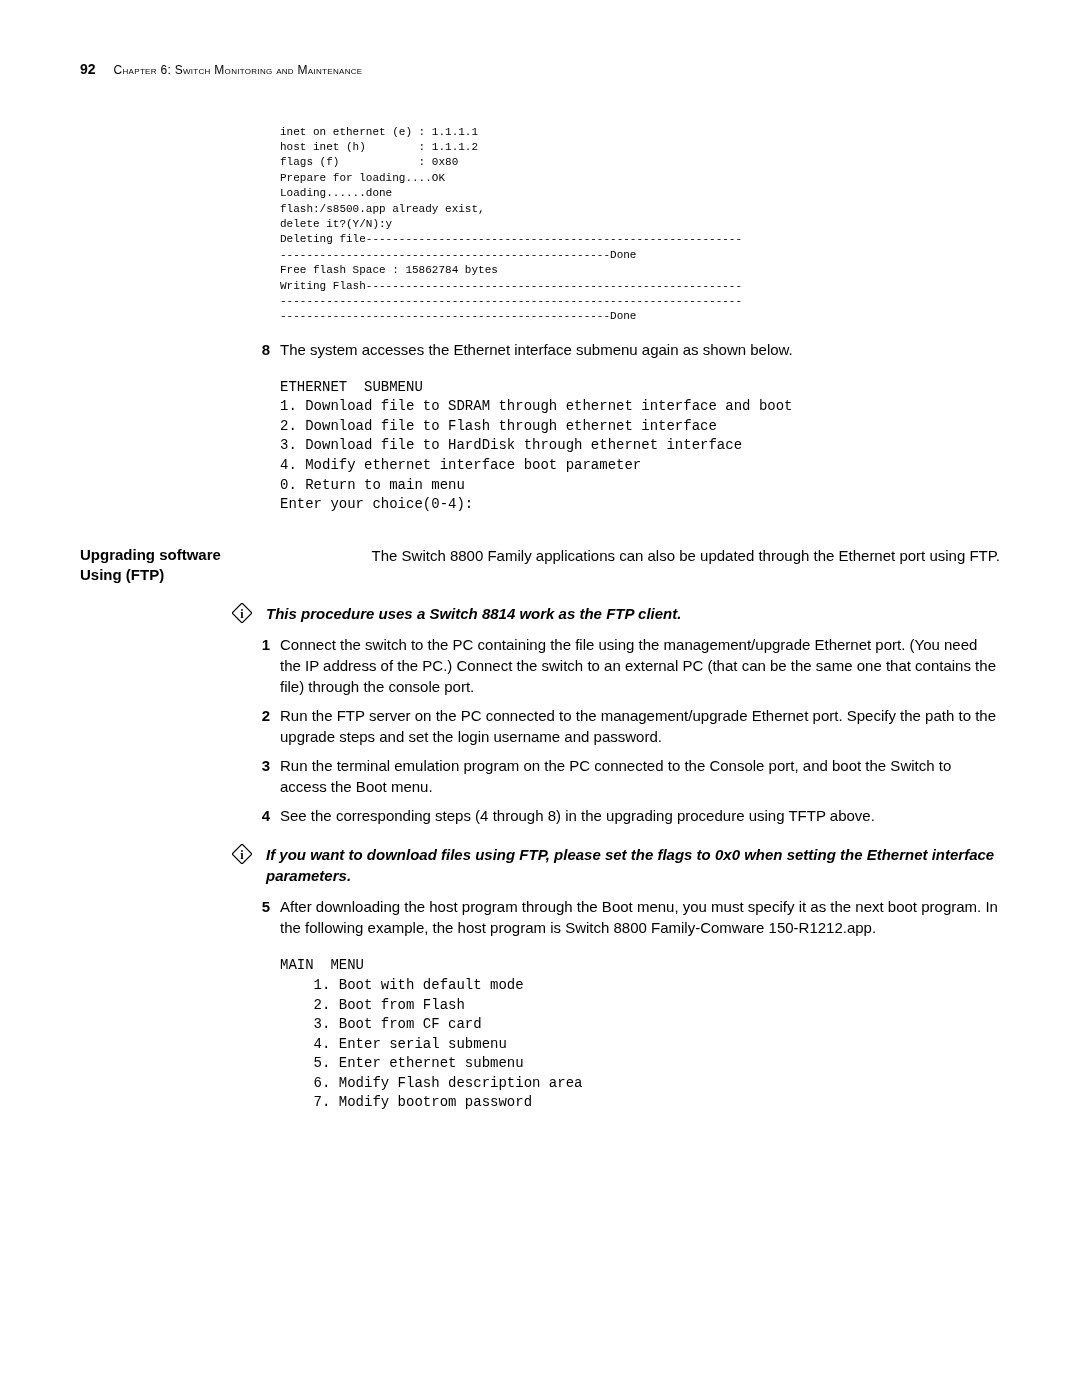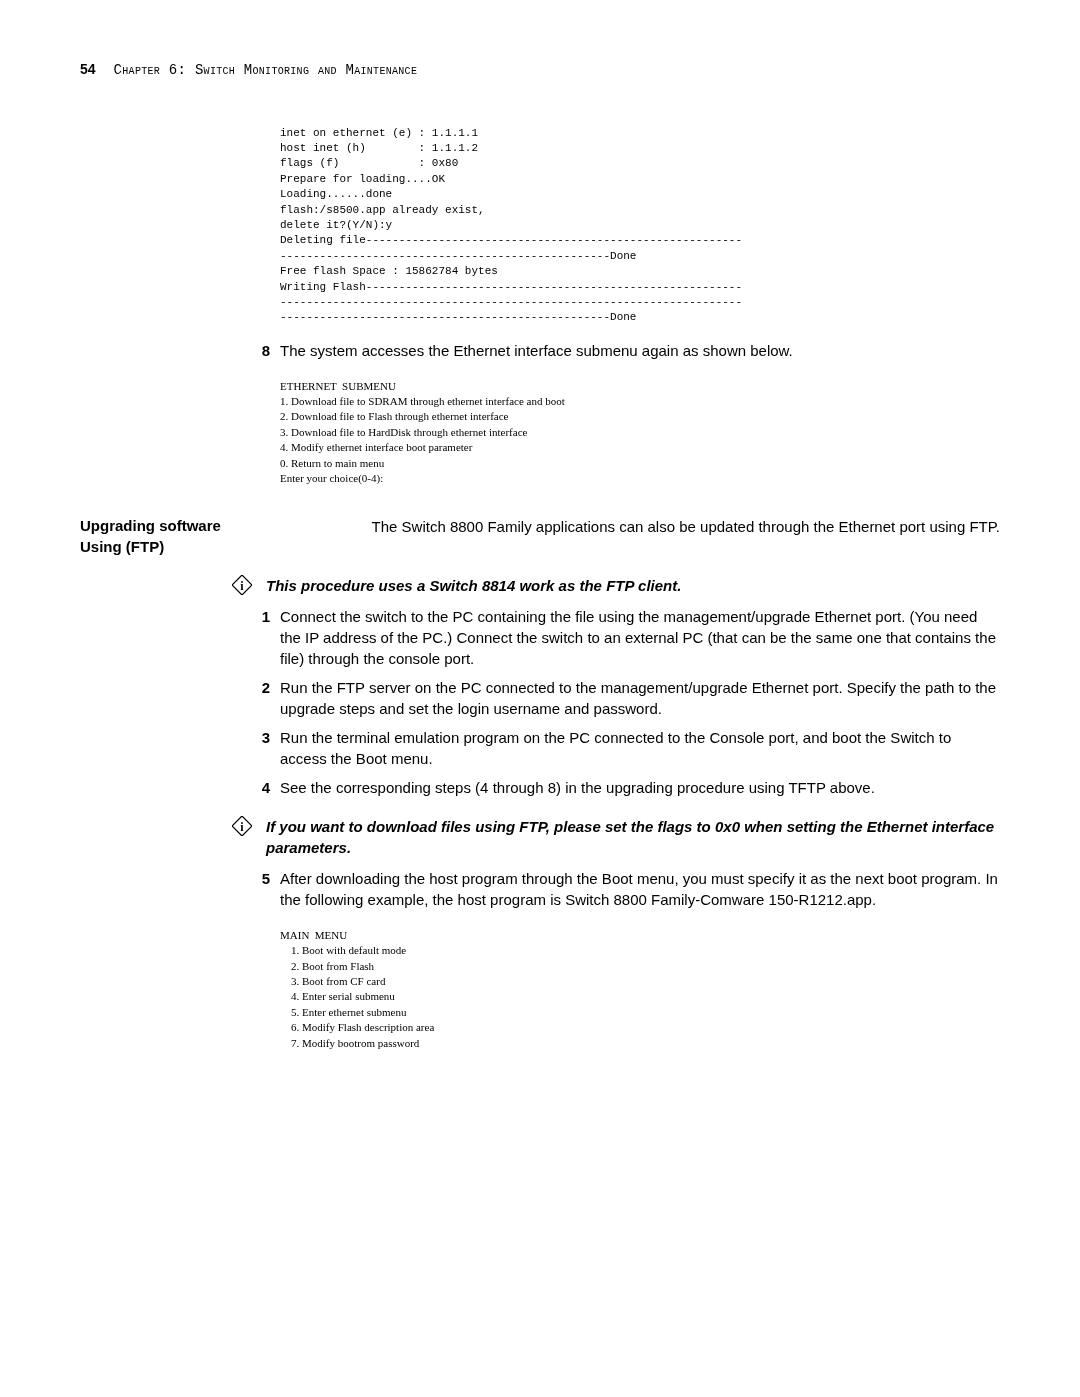--- a/index.html
+++ b/index.html
@@ -17,24 +17,23 @@
       display: flex;
       align-items: baseline;
       gap: 18px;
       margin-bottom: 45px;
     }
     .page-number {
       font-weight: bold;
       font-size: 14px;
     }
     .chapter-title {
-      font-size: 14px;
+      font-size: 12px;
       font-variant: small-caps;
       letter-spacing: 0.3px;
-      font-family: Liberation Mono, monospace;
     }
     .code-block {
       font-family: "Courier New", Courier, monospace;
       font-size: 11px;
       white-space: pre;
       margin-left: 200px;
       line-height: 1.4;
       margin-bottom: 14px;
     }
     .numbered-step {
@@ -84,34 +83,34 @@
     }
     .info-icon {
       width: 20px;
       height: 20px;
       position: relative;
     }
     .info-icon svg { display: block; }
     .italic { font-style: italic; }
     .info-body { flex: 1; font-weight: bold; }
     .code-indent {
-      font-family: Liberation Serif, serif;
-      font-size: 11px;
+      font-family: Liberation Mono, monospace;
+      font-size: 14px;
       white-space: pre;
       margin-left: 200px;
       line-height: 1.4;
       margin-top: 18px;
       margin-bottom: 6px;
     }
   </style>
 </head>
 <body>
 
 <div class="page-header">
-  <span class="page-number">54</span>
+  <span class="page-number">92</span>
   <span class="chapter-title">Chapter 6: Switch Monitoring and Maintenance</span>
 </div>
 
 <div class="code-block">inet on ethernet (e) : 1.1.1.1
 host inet (h)        : 1.1.1.2
 flags (f)            : 0x80
 Prepare for loading....OK
 Loading......done
 flash:/s8500.app already exist,
 delete it?(Y/N):y

